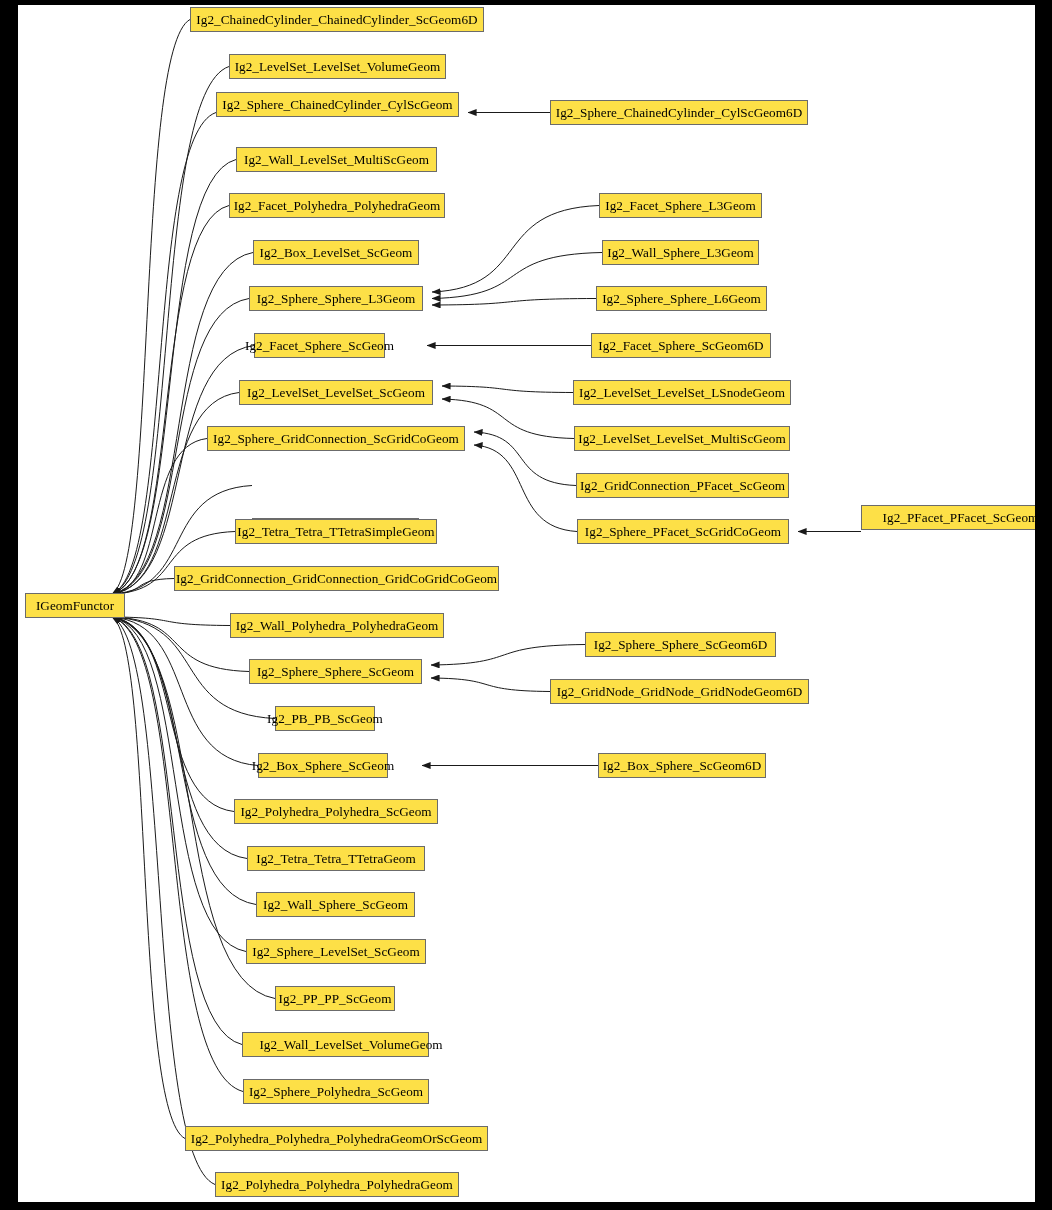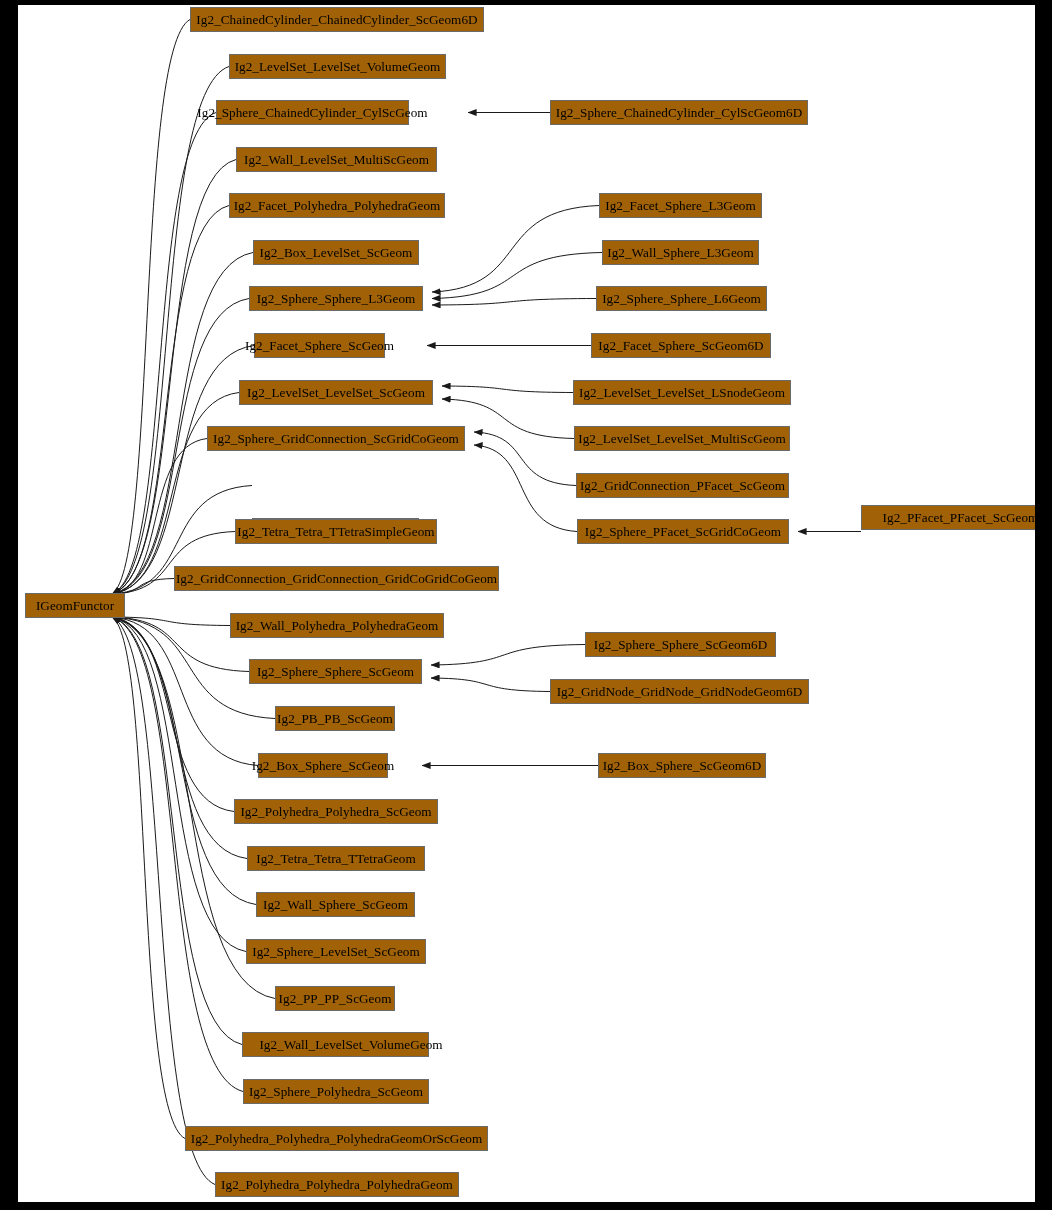--- a/index.html
+++ b/index.html
@@ -29,21 +29,21 @@
     left: 0;
     top: 0;
     width: 1017px;
     height: 1197px;
     pointer-events: none;
   }
   .node {
     position: absolute;
     box-sizing: border-box;
     border: 1px solid #6b6b6b;
-    background: #a16207;
+    background: #fde047;
     color: #000000;
     font-size: 13.2px;
     line-height: 1;
     display: flex;
     align-items: center;
     justify-content: center;
     white-space: nowrap;
     height: 25px;
     padding: 0 9px;
   }
@@ -108,21 +108,21 @@
     <div id="nodes">
         <div class="node" style="left: 7px; top: 588px; width: 100px;">
           <span class="node-label">IGeomFunctor</span>
         </div>
         <div class="node" style="left: 172px; top: 2px; width: 294px;">
           <span class="node-label">Ig2_ChainedCylinder_ChainedCylinder_ScGeom6D</span>
         </div>
         <div class="node" style="left: 211px; top: 49px; width: 217px;">
           <span class="node-label">Ig2_LevelSet_LevelSet_VolumeGeom</span>
         </div>
-        <div class="node" style="left: 198px; top: 95px; width: 193px; text-align: center;">
+        <div class="node" style="left: 198px; top: 87px; width: 243px; text-align: center;">
           <span class="node-label">Ig2_Sphere_ChainedCylinder_CylScGeom</span>
         </div>
         <div class="node" style="left: 218px; top: 142px; width: 201px;">
           <span class="node-label">Ig2_Wall_LevelSet_MultiScGeom</span>
         </div>
         <div class="node" style="left: 211px; top: 188px; width: 216px;">
           <span class="node-label">Ig2_Facet_Polyhedra_PolyhedraGeom</span>
         </div>
         <div class="node" style="left: 235px; top: 235px; width: 166px;">
           <span class="node-label">Ig2_Box_LevelSet_ScGeom</span>
@@ -147,21 +147,21 @@
         </div>
         <div class="node" style="left: 156px; top: 561px; width: 325px;">
           <span class="node-label">Ig2_GridConnection_GridConnection_GridCoGridCoGeom</span>
         </div>
         <div class="node" style="left: 212px; top: 608px; width: 214px;">
           <span class="node-label">Ig2_Wall_Polyhedra_PolyhedraGeom</span>
         </div>
         <div class="node" style="left: 231px; top: 654px; width: 173px;">
           <span class="node-label">Ig2_Sphere_Sphere_ScGeom</span>
         </div>
-        <div class="node" style="left: 257px; top: 701px; width: 120px; font-family: Liberation Serif, serif;">
+        <div class="node" style="left: 257px; top: 701px; width: 100px; font-family: Liberation Serif, serif;">
           <span class="node-label">Ig2_PB_PB_ScGeom</span>
         </div>
         <div class="node" style="left: 240px; top: 748px; width: 130px;">
           <span class="node-label">Ig2_Box_Sphere_ScGeom</span>
         </div>
         <div class="node" style="left: 216px; top: 794px; width: 204px;">
           <span class="node-label">Ig2_Polyhedra_Polyhedra_ScGeom</span>
         </div>
         <div class="node" style="left: 229px; top: 841px; width: 178px;">
           <span class="node-label">Ig2_Tetra_Tetra_TTetraGeom</span>

